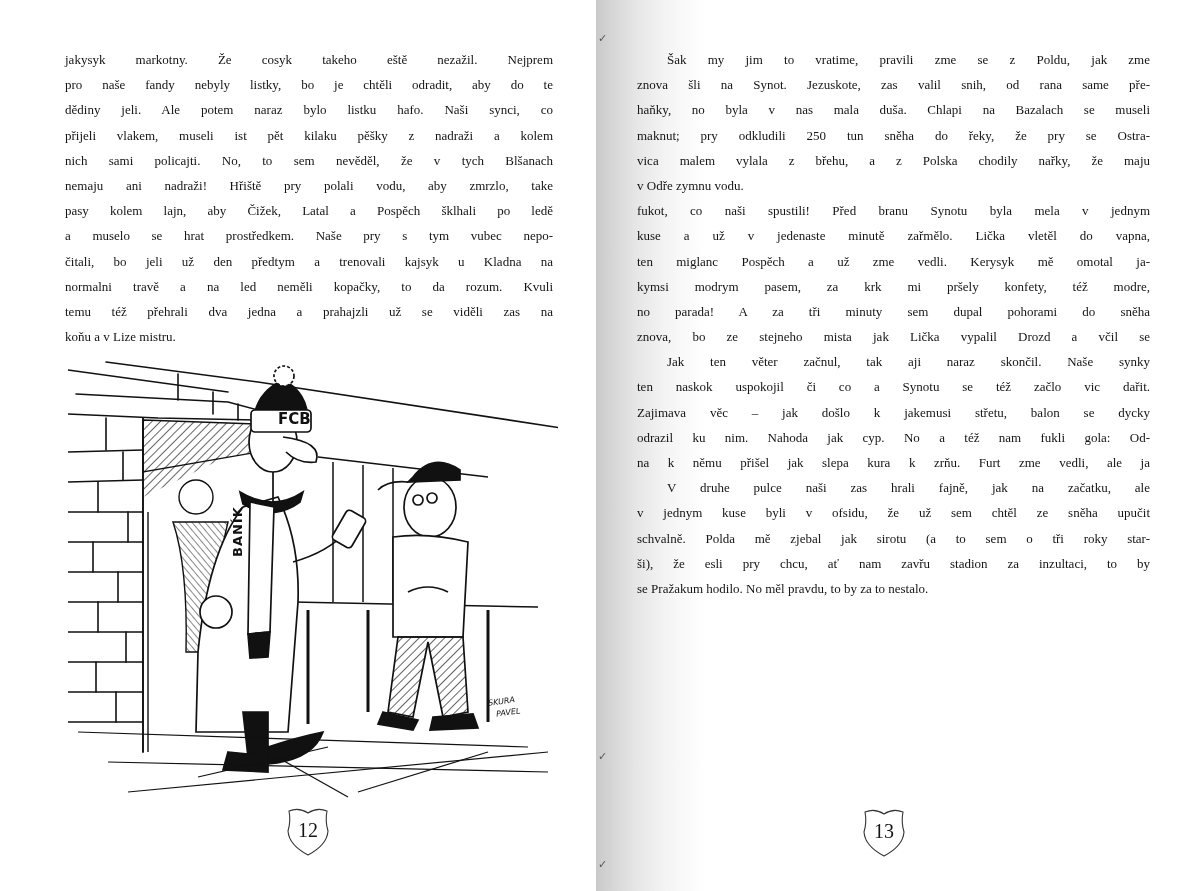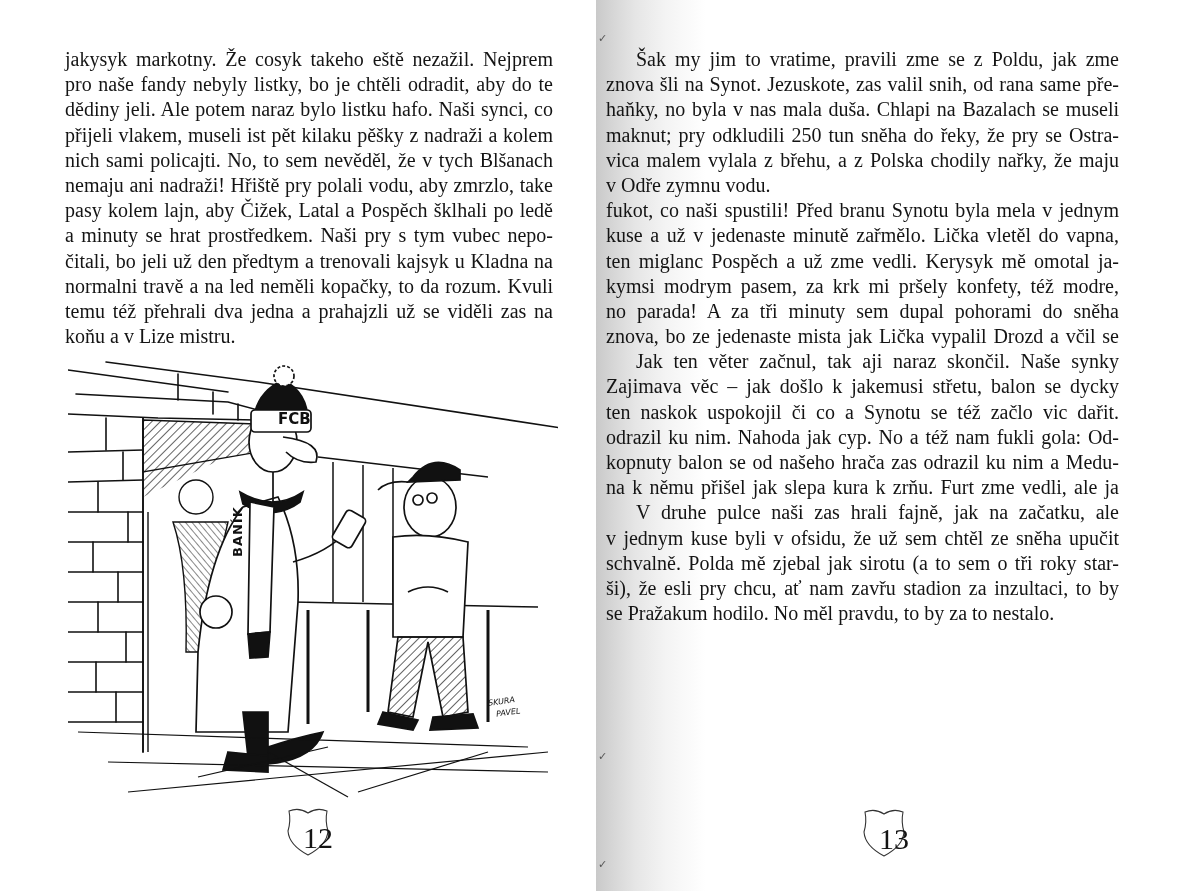--- a/index.html
+++ b/index.html
@@ -8,50 +8,50 @@
     background: #ffffff;
     font-family: "Liberation Serif", "DejaVu Serif", serif;
     color: #141414;
   }
   .page { position: absolute; top: 0; height: 891px; }
   .page-left { left: 0; width: 596px; background: #ffffff; }
   .page-right {
     left: 596px; width: 604px;
     background: linear-gradient(to right, #c9c9c9 0px, #d7d7d7 18px, #e6e6e6 40px, #f4f4f4 70px, #ffffff 110px);
   }
-  .text-block { position: absolute; font-size: 20px; line-height: 25.2px; }
+  .text-block { position: absolute; font-size: 13px; line-height: 25.2px; }
   .left-text { left: 65px; top: 47px; width: 488px; }
-  .right-text { left: 606px; top: 47px; width: 513px; font-family: Liberation Serif, serif; }
+  .right-text { left: 637px; top: 47px; width: 513px; font-family: Liberation Serif, serif; }
   .line { display: block; white-space: nowrap; text-align: justify; text-align-last: justify; height: 25.2px; }
   .line.last { text-align-last: left; }
   .line.indent { padding-left: 30px; }
   .illustration { position: absolute; left: 68px; top: 352px; width: 490px; height: 450px; }
   .folio { position: absolute; width: 50px; height: 52px; }
   .folio svg { position: absolute; left: 0; top: 0; }
   .folio span {
-    position: absolute; left: 0; top: 20px; width: 50px; text-align: right;
-    font-size: 30px; line-height: 26px;
+    position: absolute; left: 0; top: 12px; width: 50px; text-align: center;
+    font-size: 20px; line-height: 26px;
   }
   .folio-left { left: 283px; top: 805px; }
   .folio-right { left: 859px; top: 806px; }
   .mark { position: absolute; color: #555; font-size: 11px; font-family: "DejaVu Sans", sans-serif; }
 </style>
 </head>
 <body>
 
 <div class="page page-left">
   <div class="text-block left-text" id="left-text">
       <span class="line">jakysyk markotny. Že cosyk takeho eště nezažil. Nejprem</span>
       <span class="line">pro naše fandy nebyly listky, bo je chtěli odradit, aby do te</span>
       <span class="line">dědiny jeli. Ale potem naraz bylo listku hafo. Naši synci, co</span>
       <span class="line">přijeli vlakem, museli ist pět kilaku pěšky z nadraži a kolem</span>
       <span class="line">nich sami policajti. No, to sem nevěděl, že v tych Blšanach</span>
       <span class="line">nemaju ani nadraži! Hřiště pry polali vodu, aby zmrzlo, take</span>
       <span class="line">pasy kolem lajn, aby Čižek, Latal a Pospěch šklhali po ledě</span>
-      <span class="line">a minuty se hrat prostředkem. Naši pry s tym vubec nepo-</span>
+      <span class="line">a muselo se hrat prostředkem. Naše pry s tym vubec nepo-</span>
       <span class="line">čitali, bo jeli už den předtym a trenovali kajsyk u Kladna na</span>
       <span class="line">normalni travě a na led neměli kopačky, to da rozum. Kvuli</span>
       <span class="line">temu též přehrali dva jedna a prahajzli už se viděli zas na</span>
       <span class="line last">koňu a v Lize mistru.</span>
     </div>
 
   <div class="illustration">
     <svg width="490" height="450" viewBox="0 0 490 450" xmlns="http://www.w3.org/2000/svg">
       <defs>
         <pattern id="hatch" width="6" height="6" patternUnits="userSpaceOnUse" patternTransform="rotate(45)">
@@ -190,25 +190,24 @@
     <span class="line">znova šli na Synot. Jezuskote, zas valil snih, od rana same pře-</span>
     <span class="line">haňky, no byla v nas mala duša. Chlapi na Bazalach se museli</span>
     <span class="line">maknut; pry odkludili 250 tun sněha do řeky, že pry se Ostra-</span>
     <span class="line">vica malem vylala z břehu, a z Polska chodily nařky, že maju</span>
     <span class="line last">v Odře zymnu vodu.</span>
     <span class="line">fukot, co naši spustili! Před branu Synotu byla mela v jednym</span>
     <span class="line">kuse a už v jedenaste minutě zařmělo. Lička vletěl do vapna,</span>
     <span class="line">ten miglanc Pospěch a už zme vedli. Kerysyk mě omotal ja-</span>
     <span class="line">kymsi modrym pasem, za krk mi pršely konfety, též modre,</span>
     <span class="line">no parada! A za tři minuty sem dupal pohorami do sněha</span>
-    <span class="line">znova, bo ze jedenaste mista jak Lička vypalil Drozd a včil se</span>
+    <span class="line">znova, bo ze stejneho mista jak Lička vypalil Drozd a včil se</span>
     <span class="line indent">Jak ten věter začnul, tak aji naraz skončil. Naše synky</span>
+    <span class="line">ten naskok uspokojil či co a Synotu se též začlo vic dařit.</span>
     <span class="line">Zajimava věc – jak došlo k jakemusi střetu, balon se dycky</span>
-    <span class="line">ten naskok uspokojil či co a Synotu se též začlo vic dařit.</span>
     <span class="line">odrazil ku nim. Nahoda jak cyp. No a též nam fukli gola: Od-</span>
-    <span class="line">kopnuty balon se od našeho hrača zas odrazil ku nim a Medu-</span>
     <span class="line">na k němu přišel jak slepa kura k zrňu. Furt zme vedli, ale ja</span>
     <span class="line indent">V druhe pulce naši zas hrali fajně, jak na začatku, ale</span>
     <span class="line">v jednym kuse byli v ofsidu, že už sem chtěl ze sněha upučit</span>
     <span class="line">schvalně. Polda mě zjebal jak sirotu (a to sem o tři roky star-</span>
     <span class="line">ši), že esli pry chcu, ať nam zavřu stadion za inzultaci, to by</span>
     <span class="line last">se Pražakum hodilo. No měl pravdu, to by za to nestalo.</span>
   </div>
 
 </body></html>

